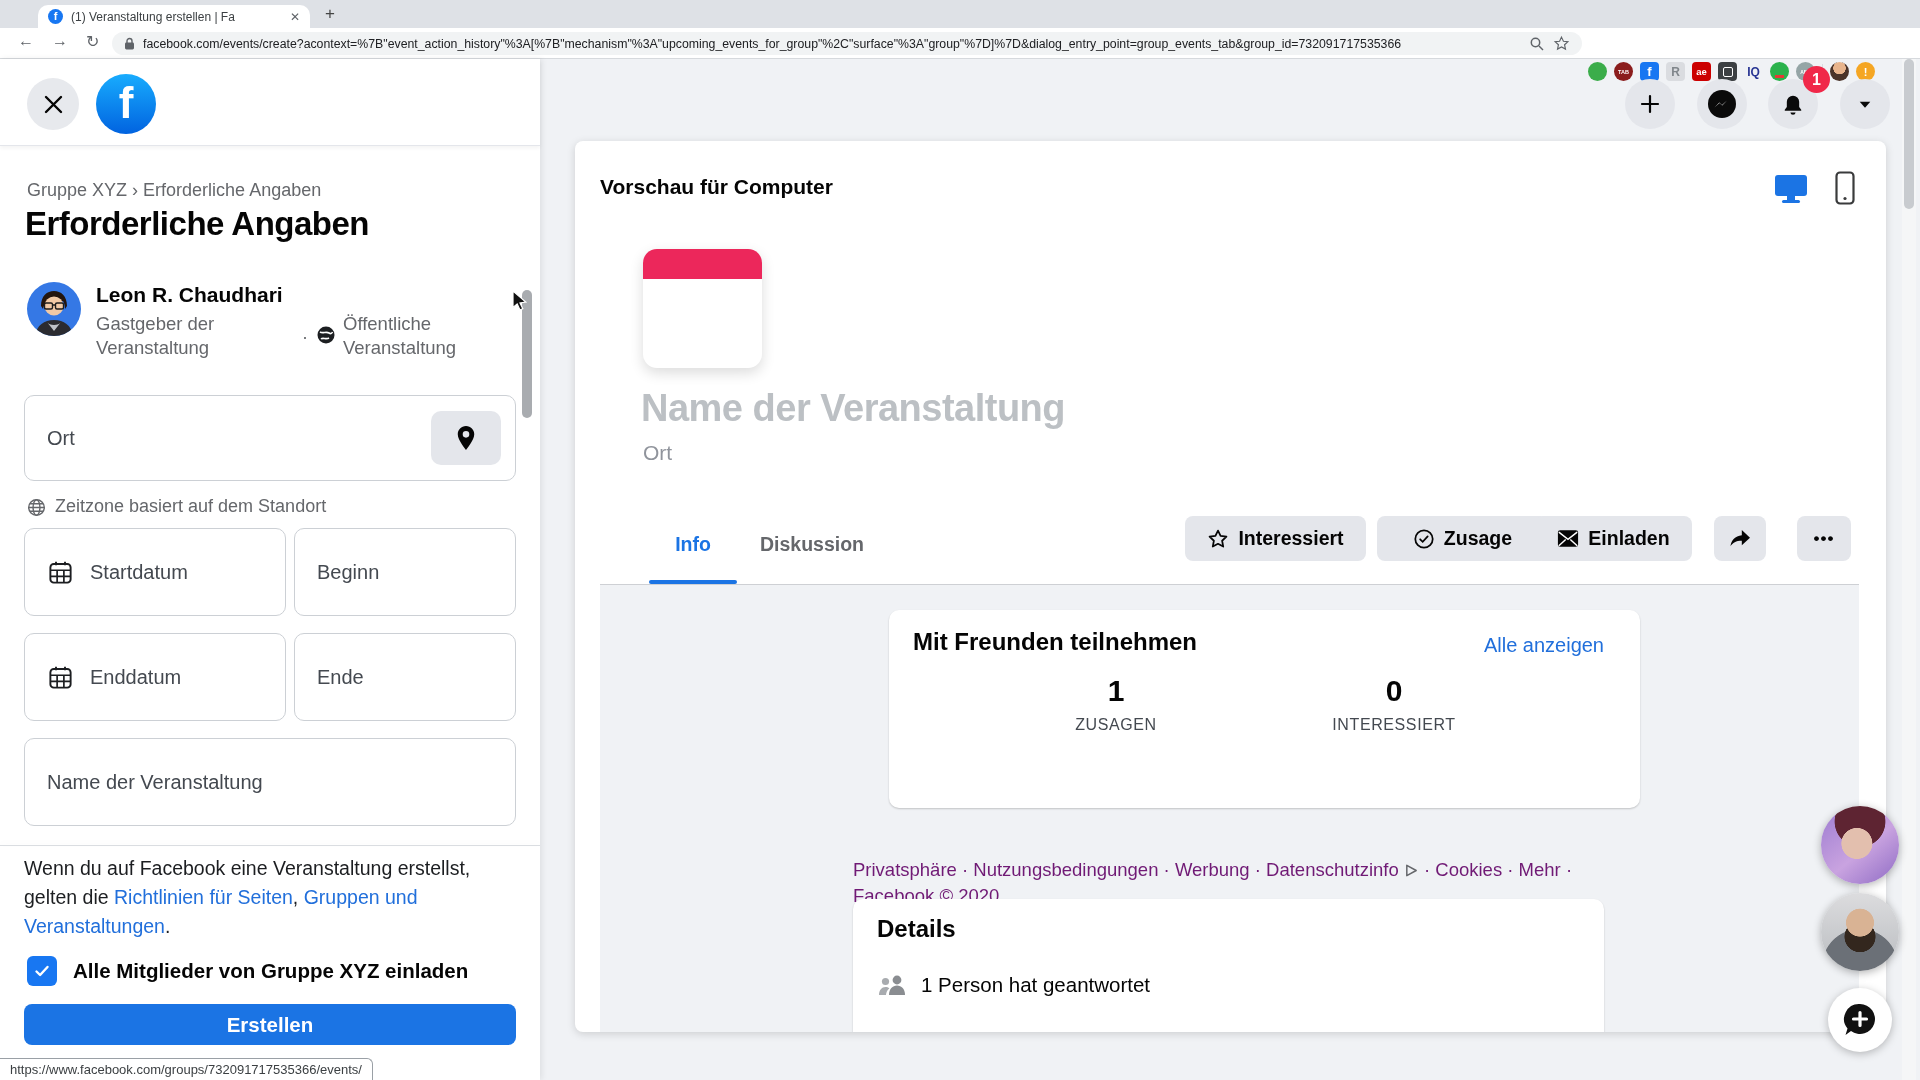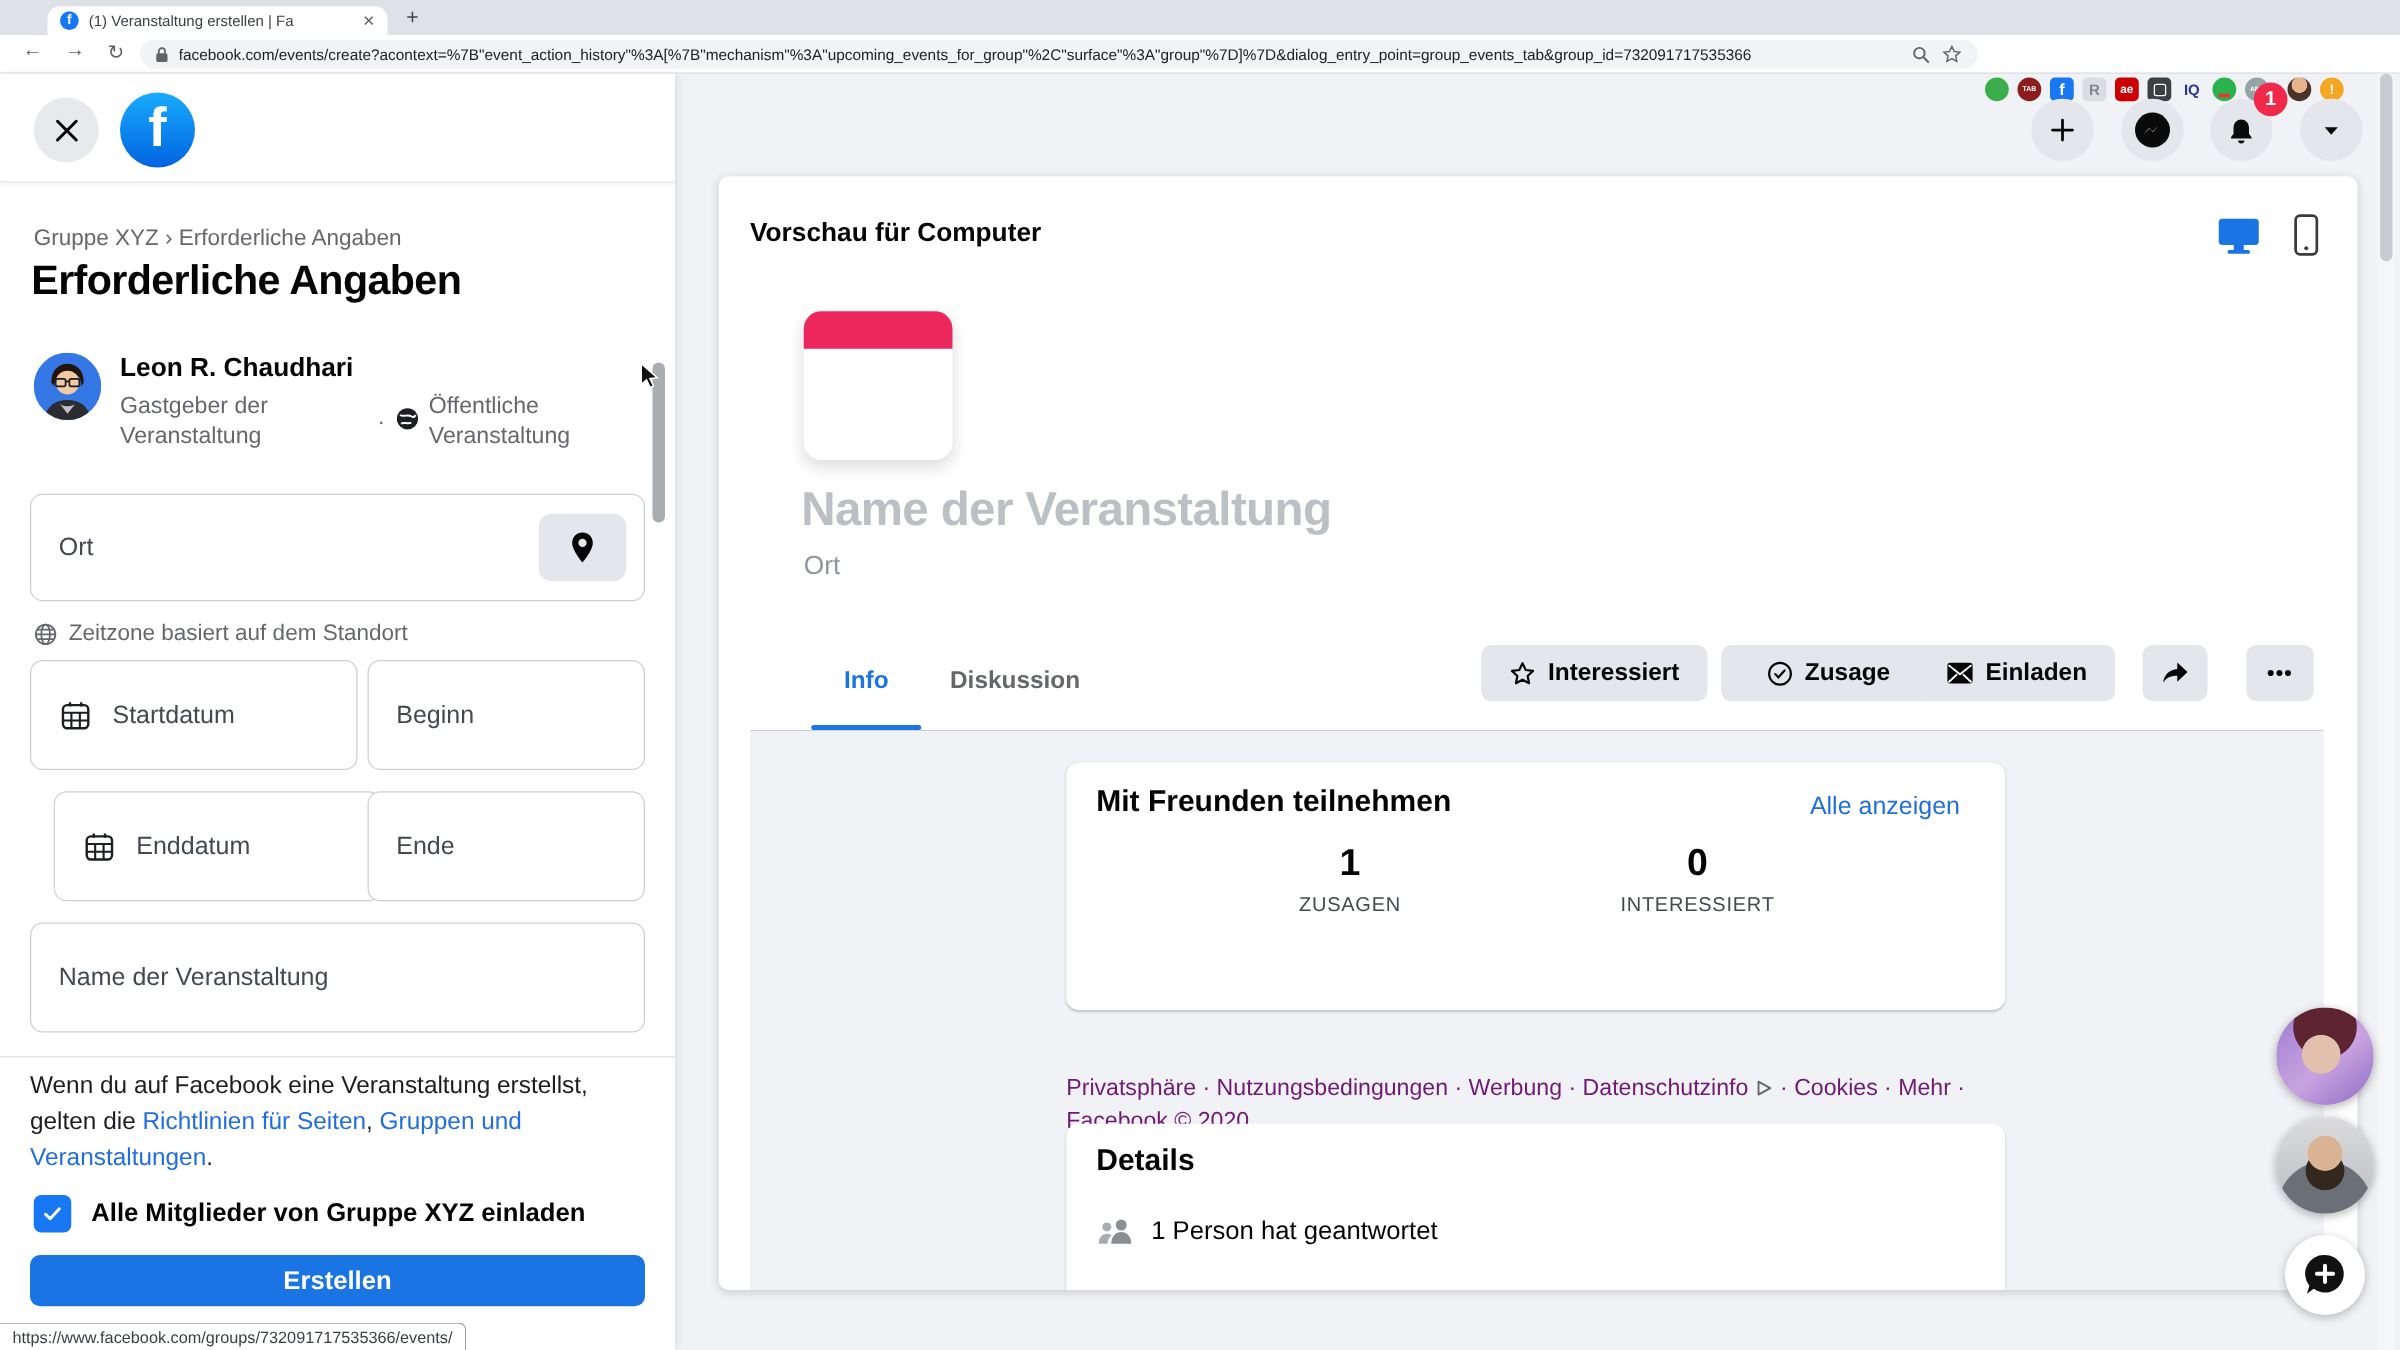--- a/index.html
+++ b/index.html
@@ -50,21 +50,21 @@
   .fld{position:absolute;border:1px solid #CCD0D5;border-radius:10px;background:#fff;
        display:flex;align-items:center;padding:0 22px;box-sizing:border-box;gap:16px;
        font-size:20px;color:#444950;}
   #fld-ort{left:24px;top:336px;width:492px;height:86px;}
   #pin-btn{position:absolute;right:14px;top:15px;width:70px;height:54px;background:#E4E6EB;
        border-radius:10px;display:flex;align-items:center;justify-content:center;}
   #tz-note{position:absolute;left:27px;top:437px;display:flex;align-items:flex-end;gap:9px;
        font-size:18px;color:#65676B;}
   #fld-startdate{left:24px;top:469px;width:262px;height:88px;}
   #fld-starttime{left:294px;top:469px;width:222px;height:88px;}
-  #fld-enddate{left:24px;top:574px;width:262px;height:88px;margin-left:19px;}
+  #fld-enddate{left:24px;top:574px;width:262px;height:88px;}
   #fld-endtime{left:294px;top:574px;width:222px;height:88px;}
   #fld-name{left:24px;top:679px;width:492px;height:88px;}
 
   #side-divider{position:absolute;left:0;top:786px;width:540px;height:1px;background:#DADDE1;
        box-shadow:0 -2px 5px rgba(0,0,0,.05);}
   #policy{position:absolute;left:24px;top:795px;width:494px;font-size:19.5px;line-height:29px;color:#1C1E21;}
   #policy a{color:#216FDB;text-decoration:none;}
   #invite-row{position:absolute;left:27px;top:897px;display:flex;align-items:flex-start;gap:16px;}
   #invite-check{width:30px;height:30px;border-radius:6px;background:#1877F2;display:flex;
        align-items:center;justify-content:center;flex:0 0 auto;}
@@ -100,21 +100,21 @@
   .pbtn{position:absolute;top:13px;height:45px;background:#E4E6EB;border-radius:8px;display:flex;
        align-items:center;justify-content:center;gap:9px;font-size:19.5px;font-weight:bold;color:#050505;box-sizing:border-box;}
   #btn-interested{left:585px;width:181px;}
   #btn-going{left:777px;width:171px;}
   #btn-invite{left:935px;width:157px;}
   #btn-share{left:1114px;width:52px;}
   #btn-dots{left:1197px;width:54px;font-size:17px;letter-spacing:1px;}
   #gray-sect{position:absolute;left:25px;top:444px;width:1259px;height:447px;background:#F0F2F5;overflow:hidden;}
   .card{position:absolute;left:253px;width:751px;background:#fff;border-radius:10px;
        box-shadow:0 1px 2px rgba(0,0,0,.2);}
-  #friends-card{top:25px;height:198px;}
+  #friends-card{top:25px;height:198px;margin-left:36px;}
   #friends-title{position:absolute;left:24px;top:18px;font-size:24px;font-weight:bold;color:#050505;}
   #see-all{position:absolute;right:36px;top:24px;font-size:20px;color:#216FDB;}
   .stat{position:absolute;top:64px;width:254px;text-align:center;}
   .stat .n{font-size:30px;font-weight:bold;color:#050505;}
   .stat .l{font-size:16px;color:#444950;letter-spacing:.6px;margin-top:8px;}
   #stat-going{left:100px;} #stat-interested{left:378px;}
   #fb-footer{position:absolute;left:253px;top:248px;width:780px;font-size:18.5px;
        line-height:26px;color:#701a75;margin-top:24px;}
   #details-card{top:314px;height:180px;}
   #details-title{position:absolute;left:24px;top:16px;font-size:24px;font-weight:bold;color:#050505;}

